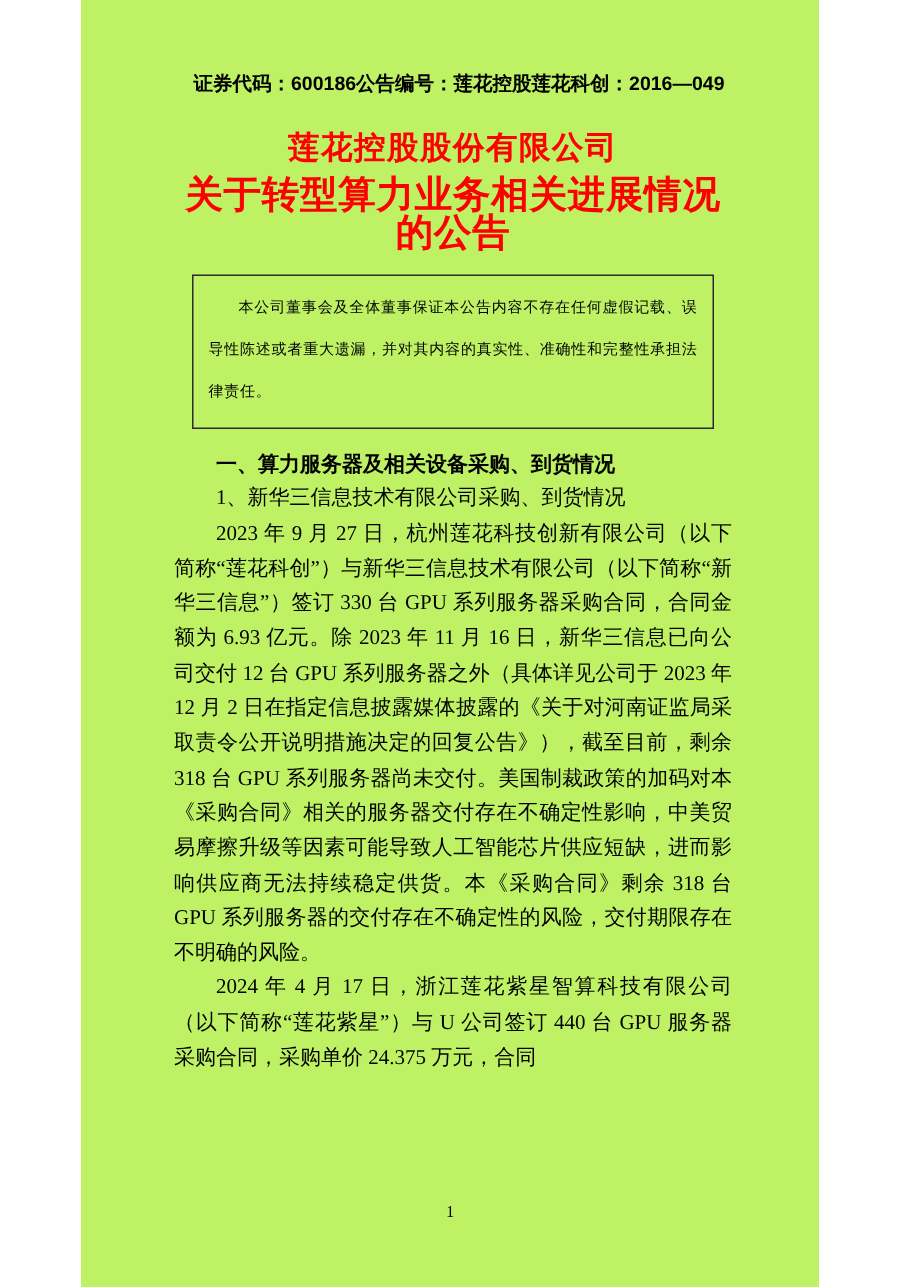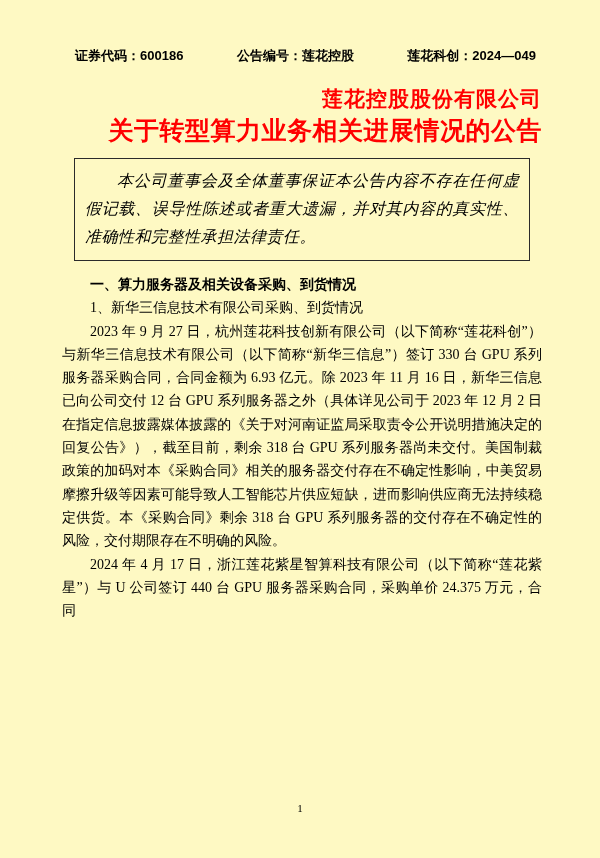--- a/index.html
+++ b/index.html
@@ -1,22 +1,22 @@
 <!DOCTYPE html>
 <html lang="zh"><head>
 <meta charset="utf-8">
 <style>
   * { margin: 0; padding: 0; box-sizing: border-box; }
   html, body { background: #ffffff; }
   .page {
     position: relative;
-    width: 600px;
+    width: 492px;
     height: 858px;
     margin: 0 auto;
-    background: #fef9c3;
+    background: #bef264;
     color: #000000;
     overflow: hidden;
   }
   .content {
     padding: 48px 58px 0 62px;
   }
   
   .doc-header {
     display: flex;
     justify-content: space-between;
@@ -24,43 +24,42 @@
     padding: 0 6px 0 13px;
     font-family: "Liberation Sans", "DejaVu Sans", sans-serif;
     font-weight: bold;
     font-size: 13px;
     line-height: 16px;
     white-space: nowrap;
   }
   
   .doc-title {
     margin-top: 22px;
-    text-align: right;
+    text-align: center;
     font-family: "Liberation Sans", "DejaVu Sans", sans-serif;
     font-weight: bold;
   }
   .doc-title .t1 {
     font-size: 21px;
     line-height: 26px;
     letter-spacing: 1px;
   }
   .doc-title .t2 {
     margin-top: 6px;
     font-size: 25px;
     line-height: 25px;
     letter-spacing: 0.5px;
   }
   
   .statement-box {
     margin: 15px 12px 0 12px;
     border: 1.5px solid #2b2b2b;
     padding: 8px 10px 9px 10px;
     font-family: "Liberation Serif", "DejaVu Serif", serif;
-    font-style: italic;
-    font-size: 16px;
+    font-size: 10px;
     line-height: 28px;
     text-indent: 2em;
     text-align: justify;
     letter-spacing: 0.5px;
   }
   
   .doc-body {
     margin-top: 12px;
     font-family: "Liberation Serif", "DejaVu Serif", serif;
     font-size: 14px;
@@ -91,21 +90,21 @@
 </style>
 </head>
 <body>
 
 <div class="page">
   <div class="content">
 
     <div class="doc-header">
       <span><span>证券代码：</span><span>600186</span></span>
       <span><span>公告编号：</span><span>莲花控股</span></span>
-      <span><span>莲花科创：</span><span>2024—049</span></span>
+      <span><span>莲花科创：</span><span>2016—049</span></span>
     </div>
 
     <div class="doc-title" style="color: rgb(255, 0, 0);">
       <div class="t1">莲花控股股份有限公司</div>
       <div class="t2">关于转型算力业务相关进展情况的公告</div>
     </div>
 
     <div class="statement-box" style="border-color: rgb(43, 43, 43);">
       <span>本公司董事会及全体董事保证本公告内容不存在任何虚假记载、误导性陈述或者重大遗漏，并对其内容的真实性、准确性和完整性承担法律责任。</span>
     </div>

